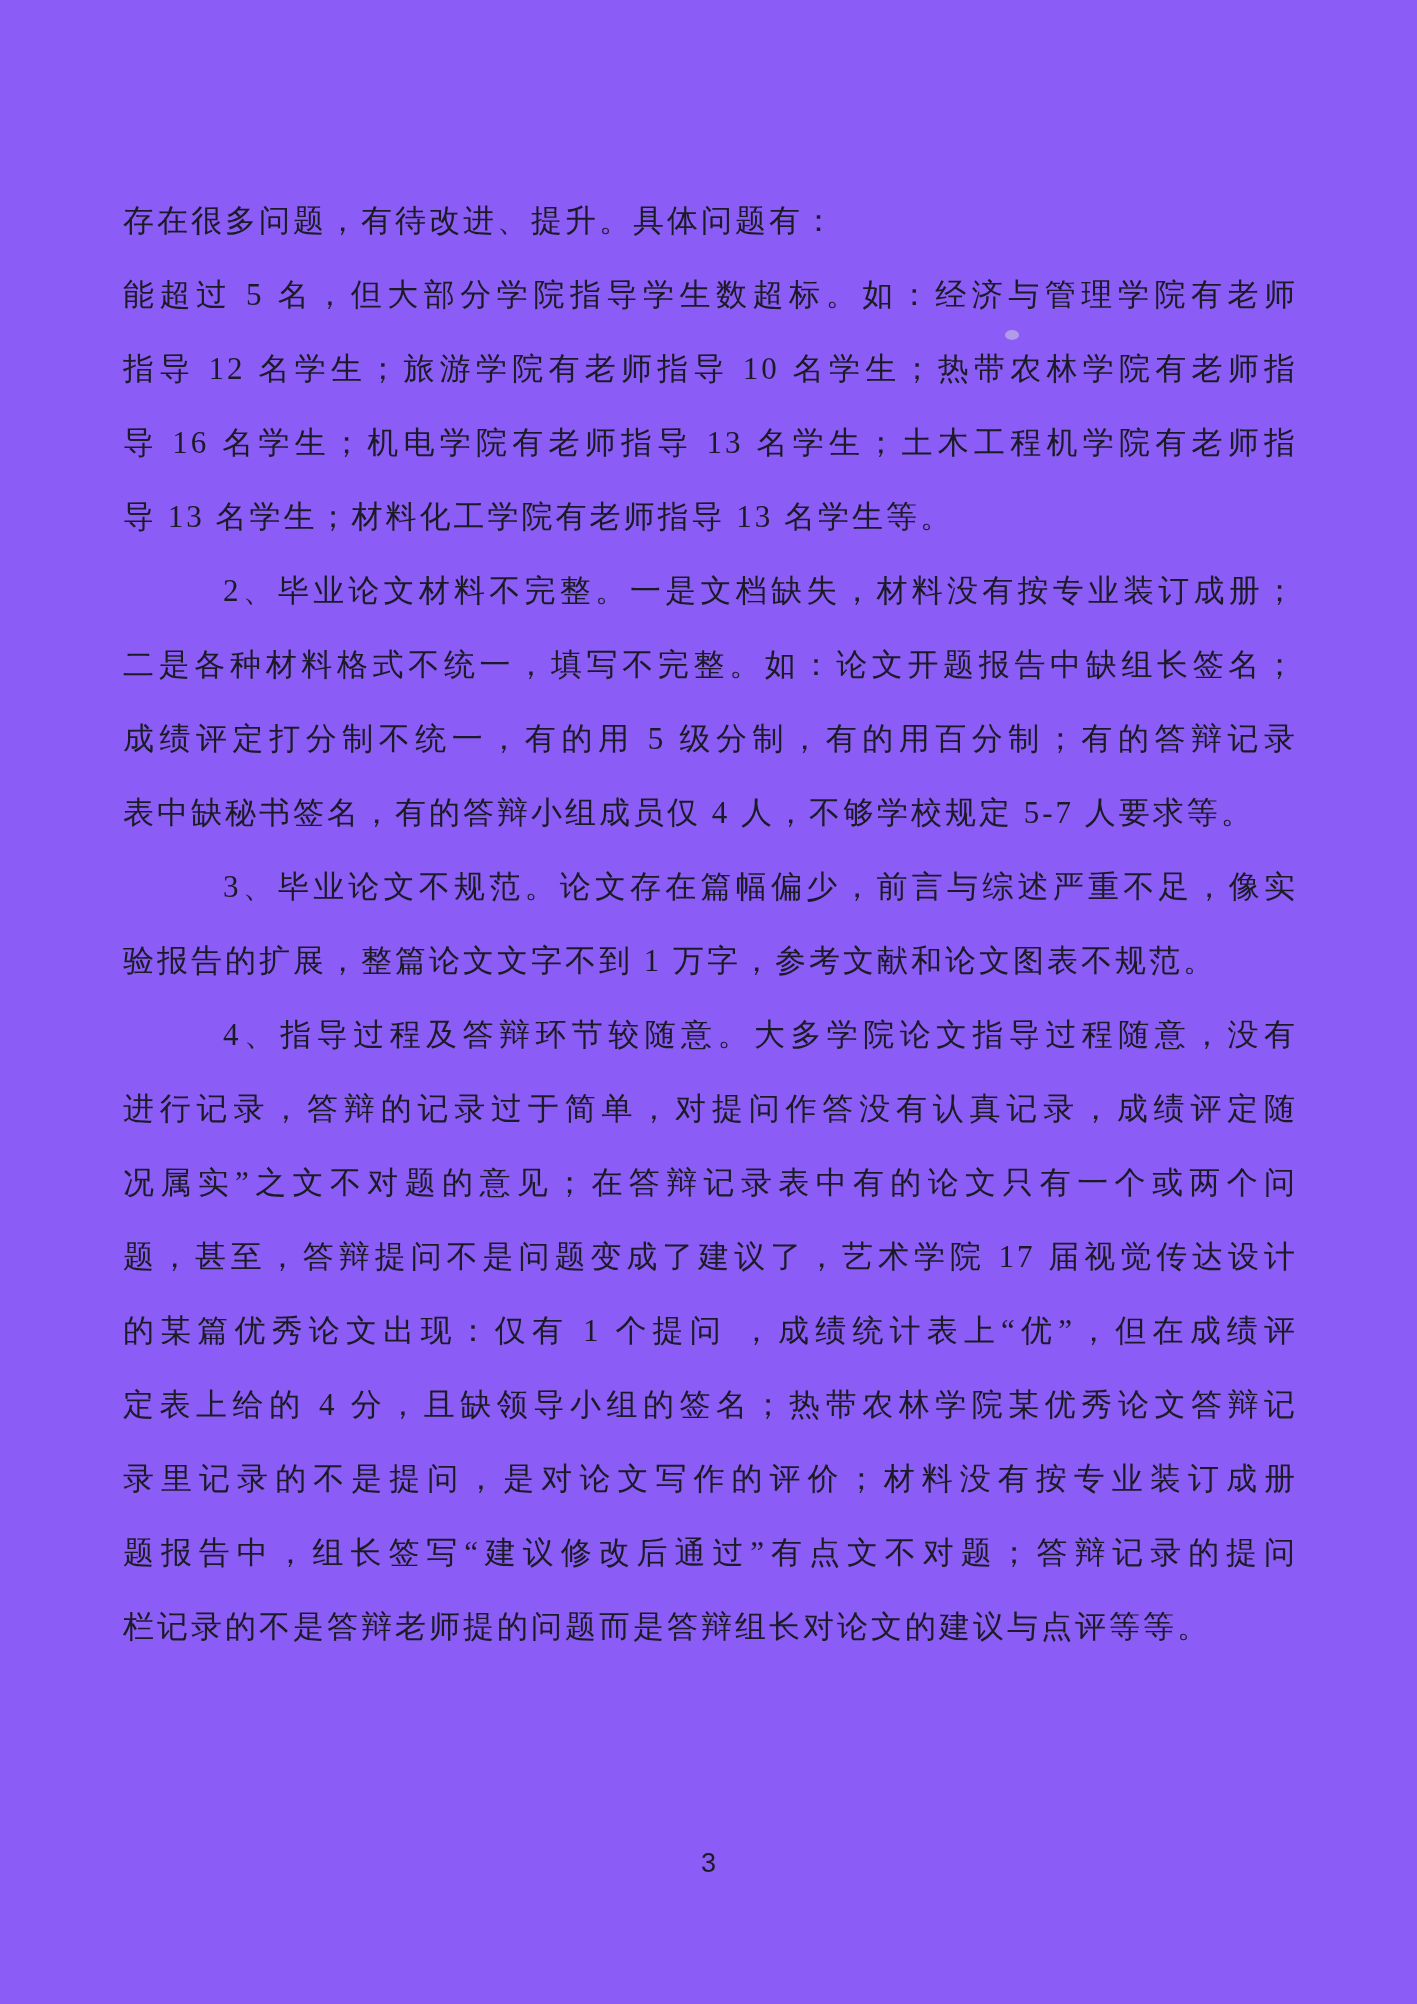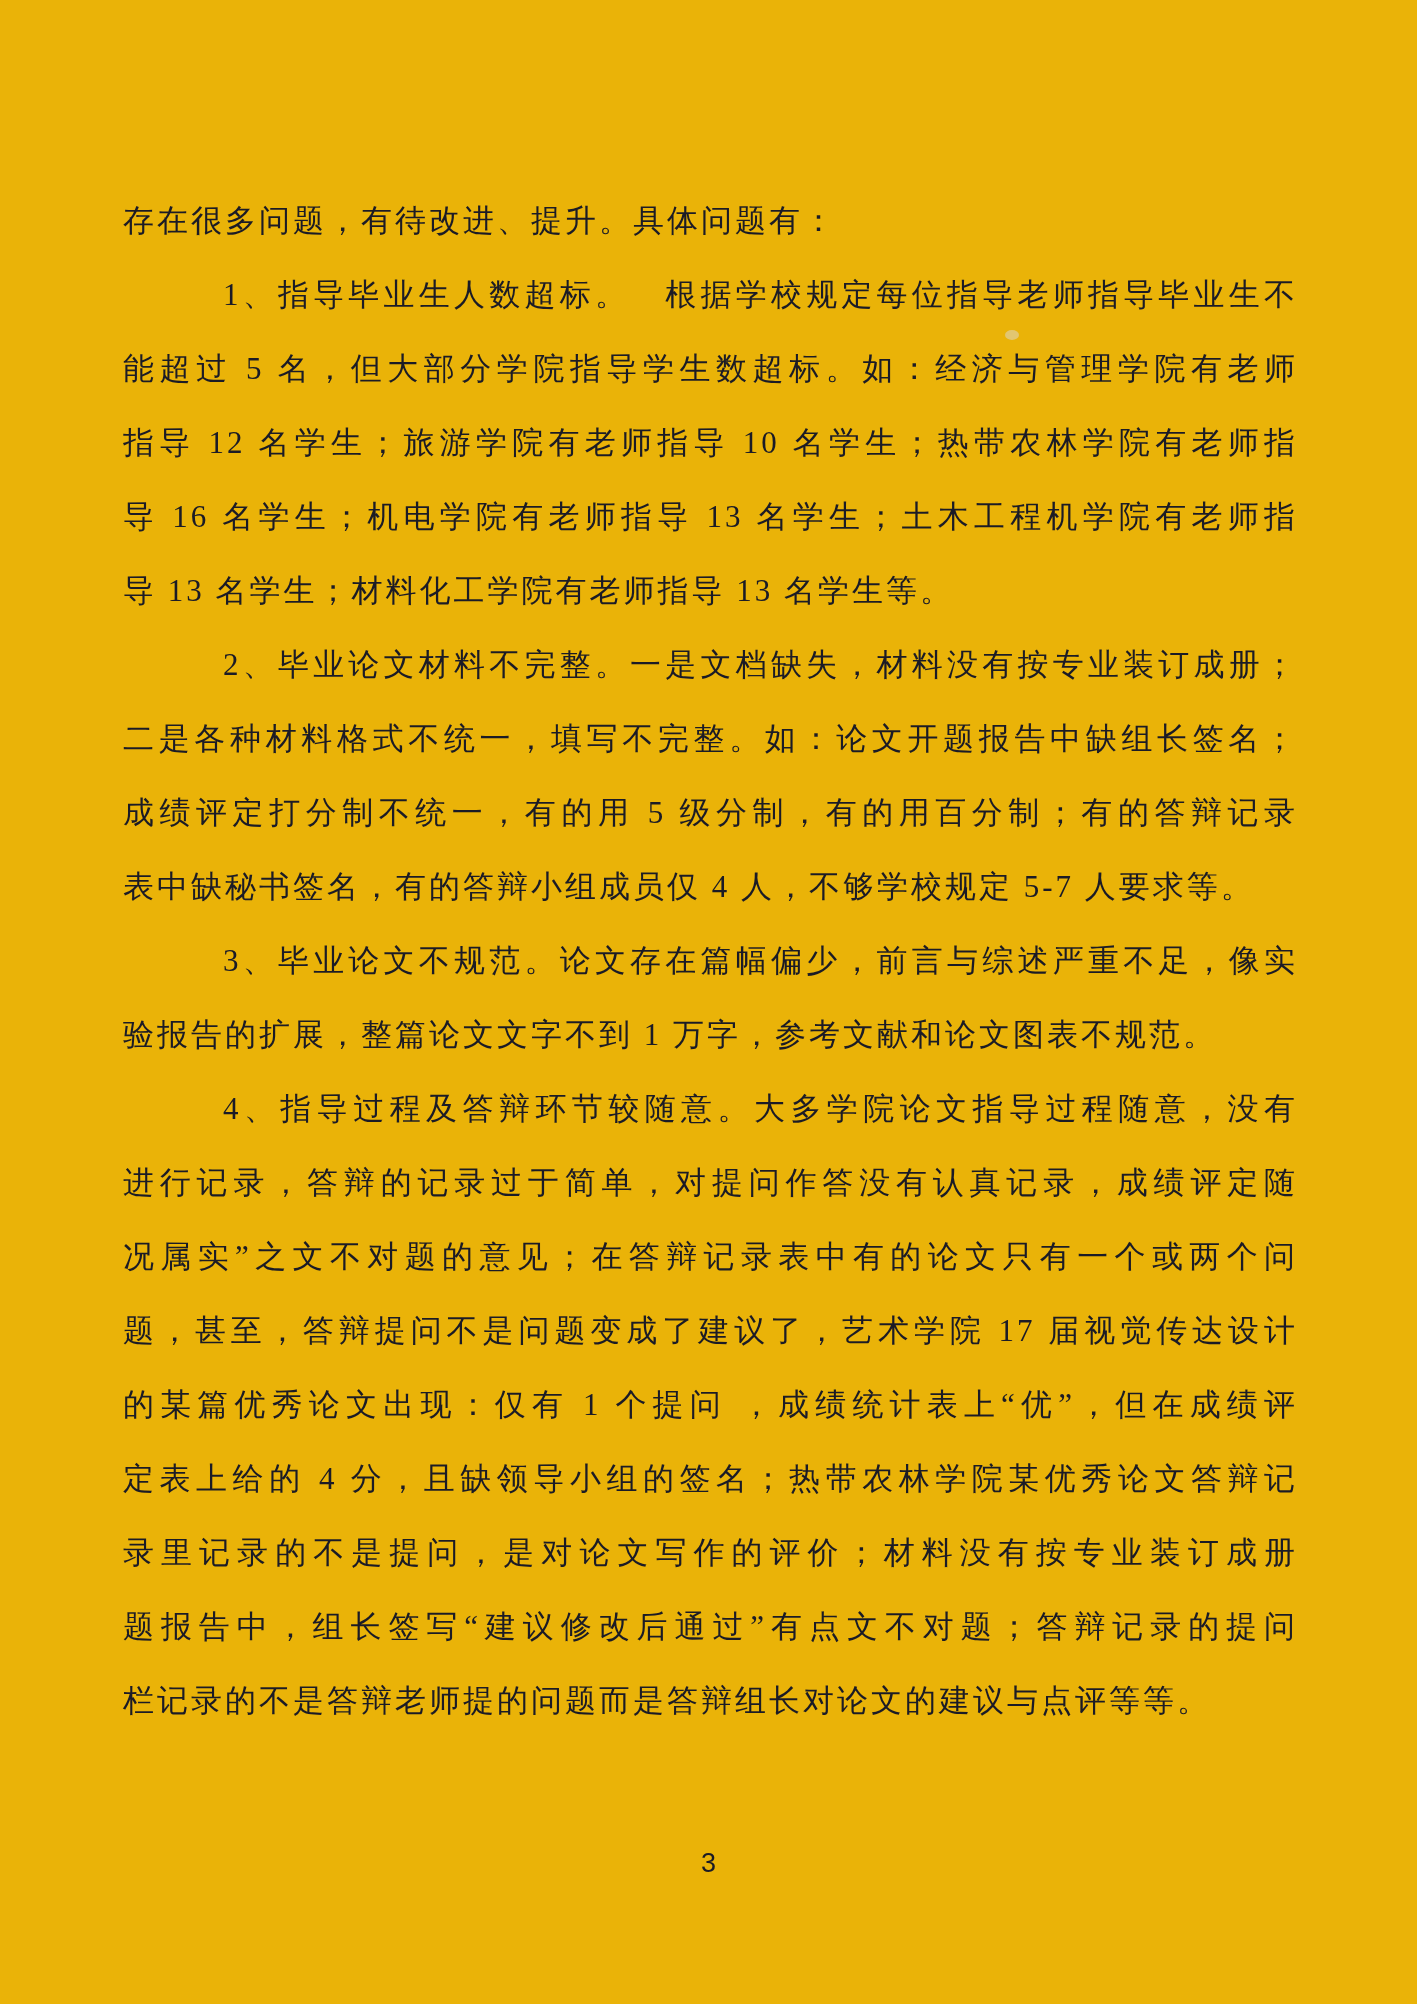--- a/index.html
+++ b/index.html
@@ -5,21 +5,21 @@
   html, body {
     margin: 0;
     padding: 0;
     background: #e8e8e8;
   }
   .scan-page {
     position: relative;
     width: 1417px;
     height: 2004px;
     margin: 0 auto;
-    background: #eab308;
+    background: #8b5cf6;
     overflow: hidden;
     font-family: "Liberation Serif", "DejaVu Serif", serif;
   }
   .text-block {
     position: absolute;
     left: 123px;
     top: 184px;
     width: 1175px;
     color: #1b1b26;
   }
@@ -62,21 +62,20 @@
     opacity: 0.5;
   }
 </style>
 </head>
 <body>
 
 <div class="scan-page">
   <div class="scan-smudge"></div>
   <div class="text-block" id="text-block">
       <div class="line end">存在很多问题，有待改进、提升。具体问题有：</div>
-      <div class="line indent">1、指导毕业生人数超标。　根据学校规定每位指导老师指导毕业生不</div>
       <div class="line">能超过 5 名，但大部分学院指导学生数超标。如：经济与管理学院有老师</div>
       <div class="line">指导 12 名学生；旅游学院有老师指导 10 名学生；热带农林学院有老师指</div>
       <div class="line">导 16 名学生；机电学院有老师指导 13 名学生；土木工程机学院有老师指</div>
       <div class="line end">导 13 名学生；材料化工学院有老师指导 13 名学生等。</div>
       <div class="line indent">2、毕业论文材料不完整。一是文档缺失，材料没有按专业装订成册；</div>
       <div class="line">二是各种材料格式不统一，填写不完整。如：论文开题报告中缺组长签名；</div>
       <div class="line">成绩评定打分制不统一，有的用 5 级分制，有的用百分制；有的答辩记录</div>
       <div class="line end">表中缺秘书签名，有的答辩小组成员仅 4 人，不够学校规定 5-7 人要求等。</div>
       <div class="line indent">3、毕业论文不规范。论文存在篇幅偏少，前言与综述严重不足，像实</div>
       <div class="line end">验报告的扩展，整篇论文文字不到 1 万字，参考文献和论文图表不规范。</div>

